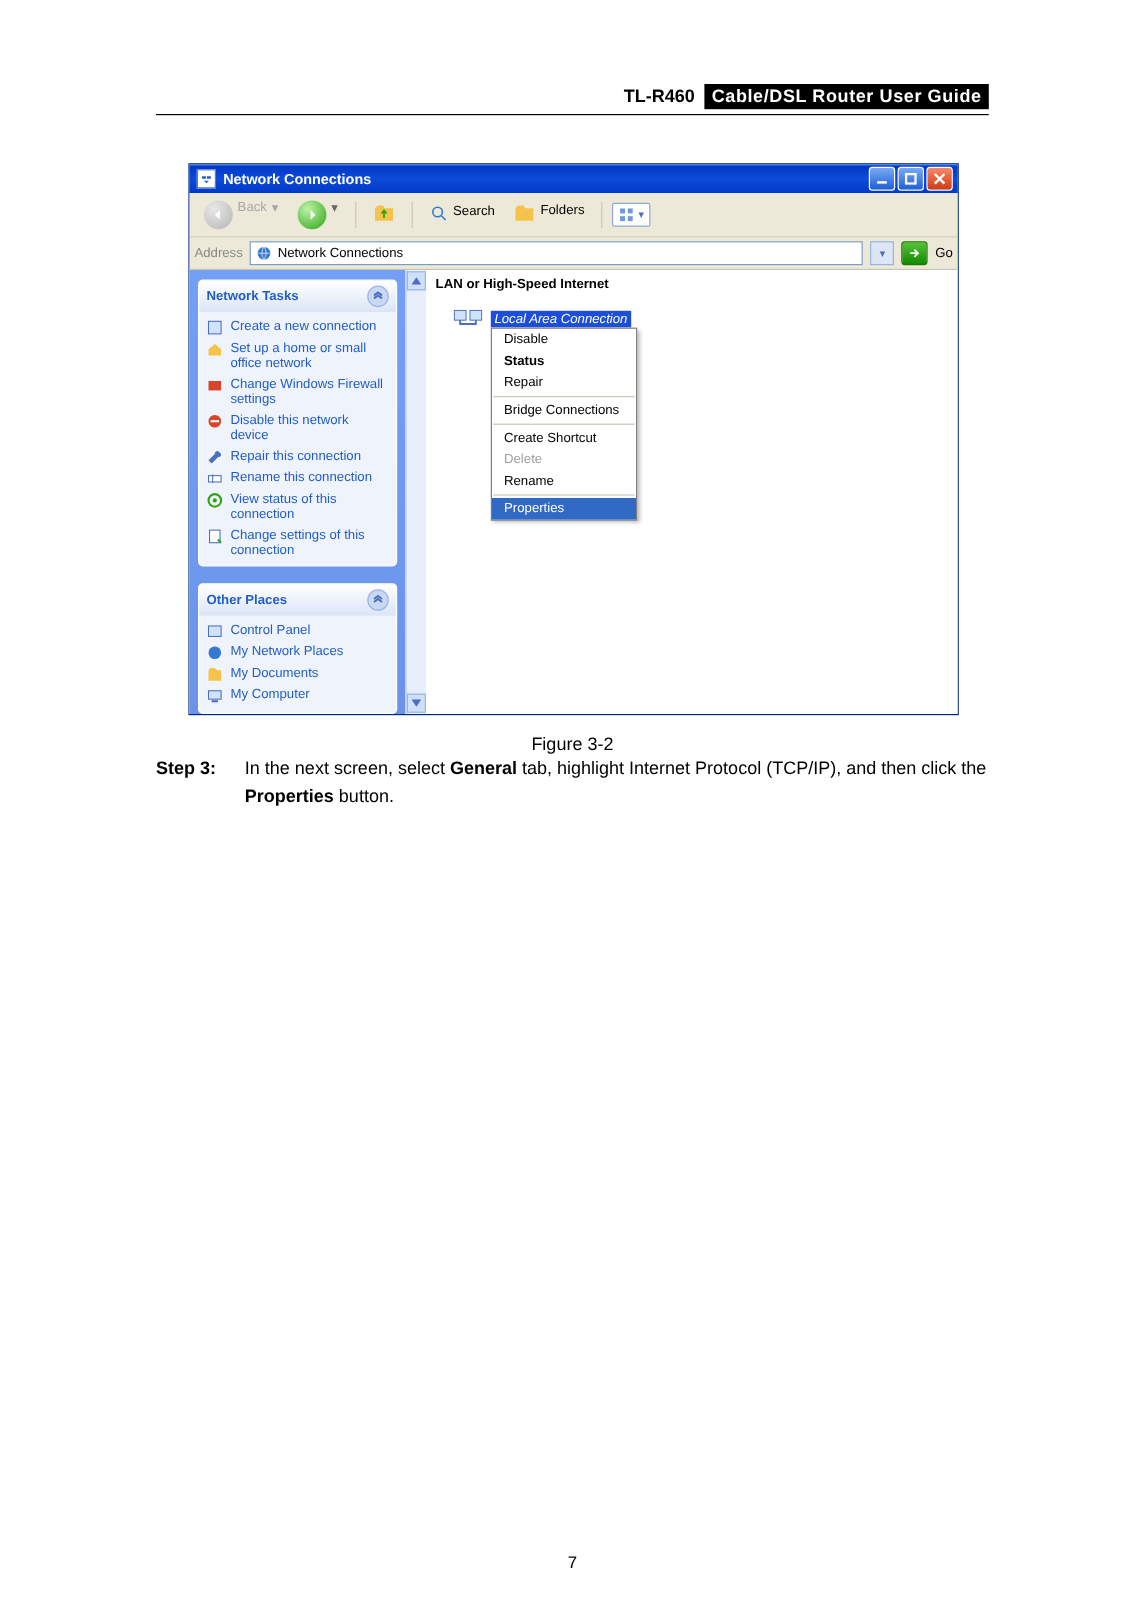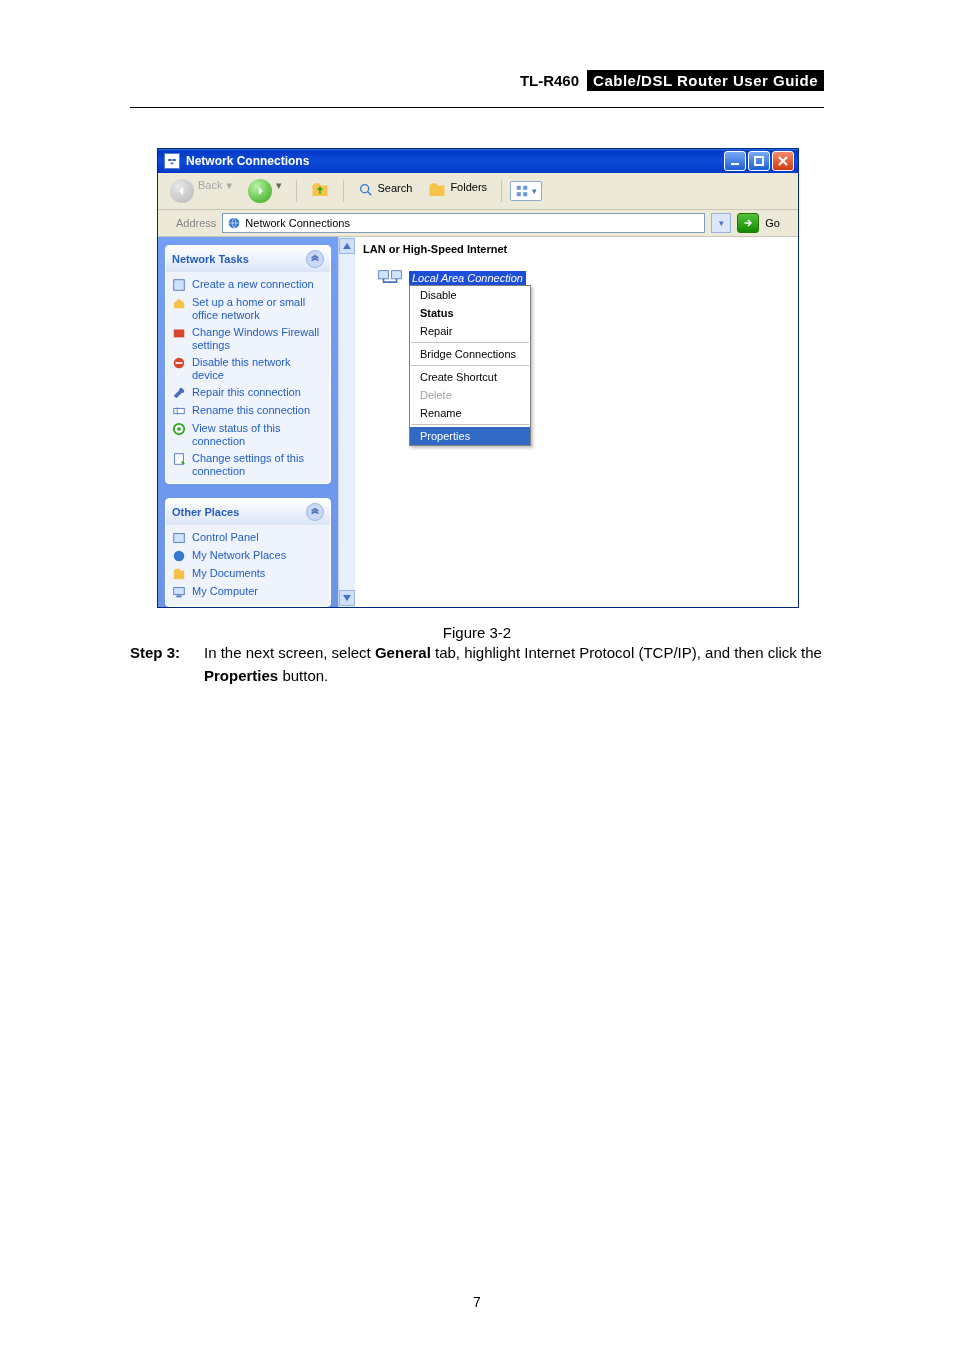--- a/index.html
+++ b/index.html
@@ -13,21 +13,21 @@
     height: 1350px;
     position: relative;
     box-sizing: border-box;
     padding: 70px 130px 0 130px;
   }
   .header-row {
     display: flex;
     justify-content: flex-end;
     align-items: center;
     gap: 8px;
-    margin-bottom: 16px;
+    margin-bottom: 4px;
     text-align: right;
   }
   .header-model {
     font-weight: bold;
     font-size: 15px;
   }
   .header-guide {
     background: #000;
     color: #fff;
     font-weight: bold;
@@ -110,21 +110,21 @@
   .tb-sep{width:1px;height:22px;background:#c9c6b9;margin:0 4px}
   .tb-folder-ico svg{width:18px;height:18px}
   .tb-views{
     border:1px solid #8fa9cf;padding:2px 4px;display:flex;align-items:center;gap:3px;
     background:#fff;border-radius:2px;
   }
   .tb-views svg{width:14px;height:14px}
   
   .addressbar{
     background:#ece9d8;display:flex;align-items:center;
-    padding:3px 18px;border-bottom:1px solid #c9c6b9;gap:6px;
+    padding:3px 4px;border-bottom:1px solid #c9c6b9;gap:6px;
   }
   .addressbar .lbl{color:#888}
   .addr-field{
     flex:1;background:#fff;border:1px solid #7f9db9;height:18px;
     display:flex;align-items:center;padding:0 4px;gap:4px;
   }
   .addr-field svg{width:14px;height:14px}
   .addr-dd{width:18px;height:18px;border:1px solid #99b4e1;background:#dce6f6;
     display:flex;align-items:center;justify-content:center;}
   .go-btn{

